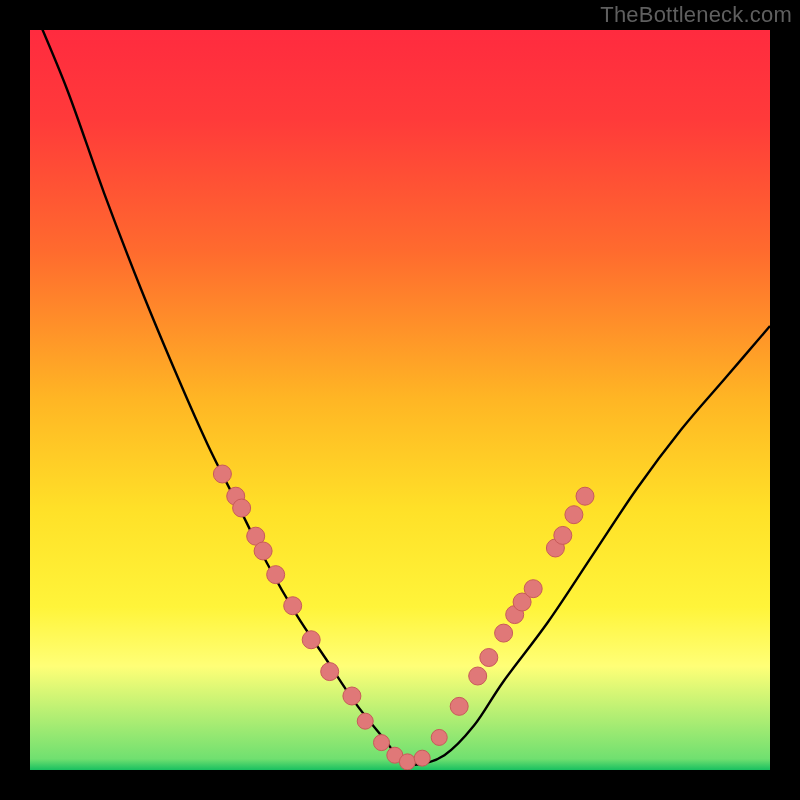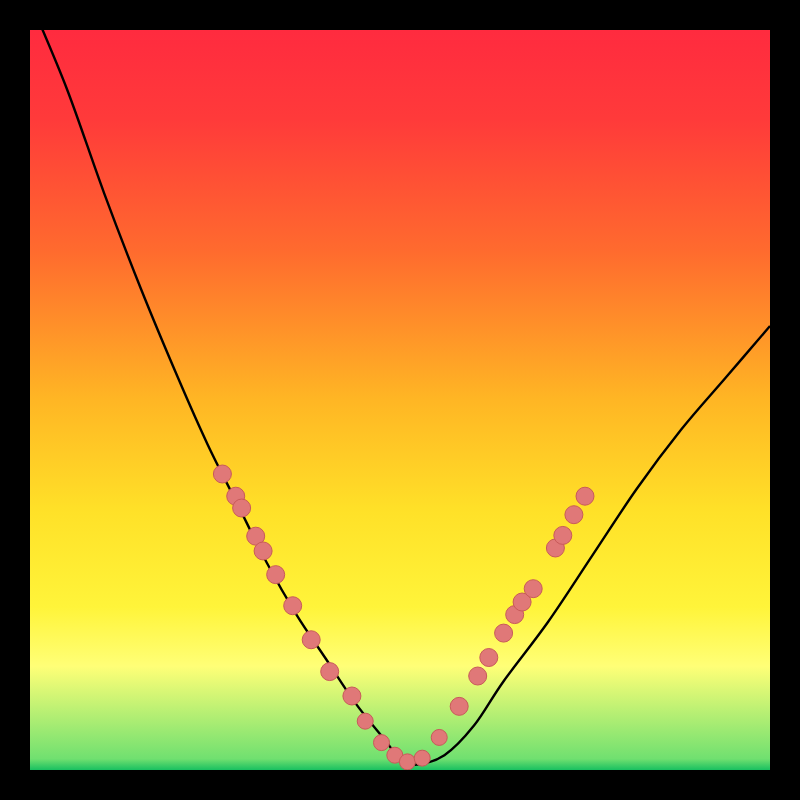--- a/index.html
+++ b/index.html
@@ -24,20 +24,21 @@
     font-weight: 500;
     color: #5f5f5f;
     letter-spacing: 0.2px;
   }
   svg { display: block; }
 </style>
 </head>
 <body>
 
 <div id="stage">
+  <div id="watermark">TheBottleneck.com</div>
 
   <svg id="chart-svg" width="800" height="800" viewBox="0 0 800 800">
     <defs>
       <linearGradient id="bg-grad" x1="0" y1="0" x2="0" y2="1">
           <stop offset="0%" stop-color="#ff2b3f"></stop>
           <stop offset="12%" stop-color="#ff3a3a"></stop>
           <stop offset="30%" stop-color="#ff6b2e"></stop>
           <stop offset="50%" stop-color="#ffb624"></stop>
           <stop offset="65%" stop-color="#ffe128"></stop>
           <stop offset="78%" stop-color="#fff43a"></stop>

